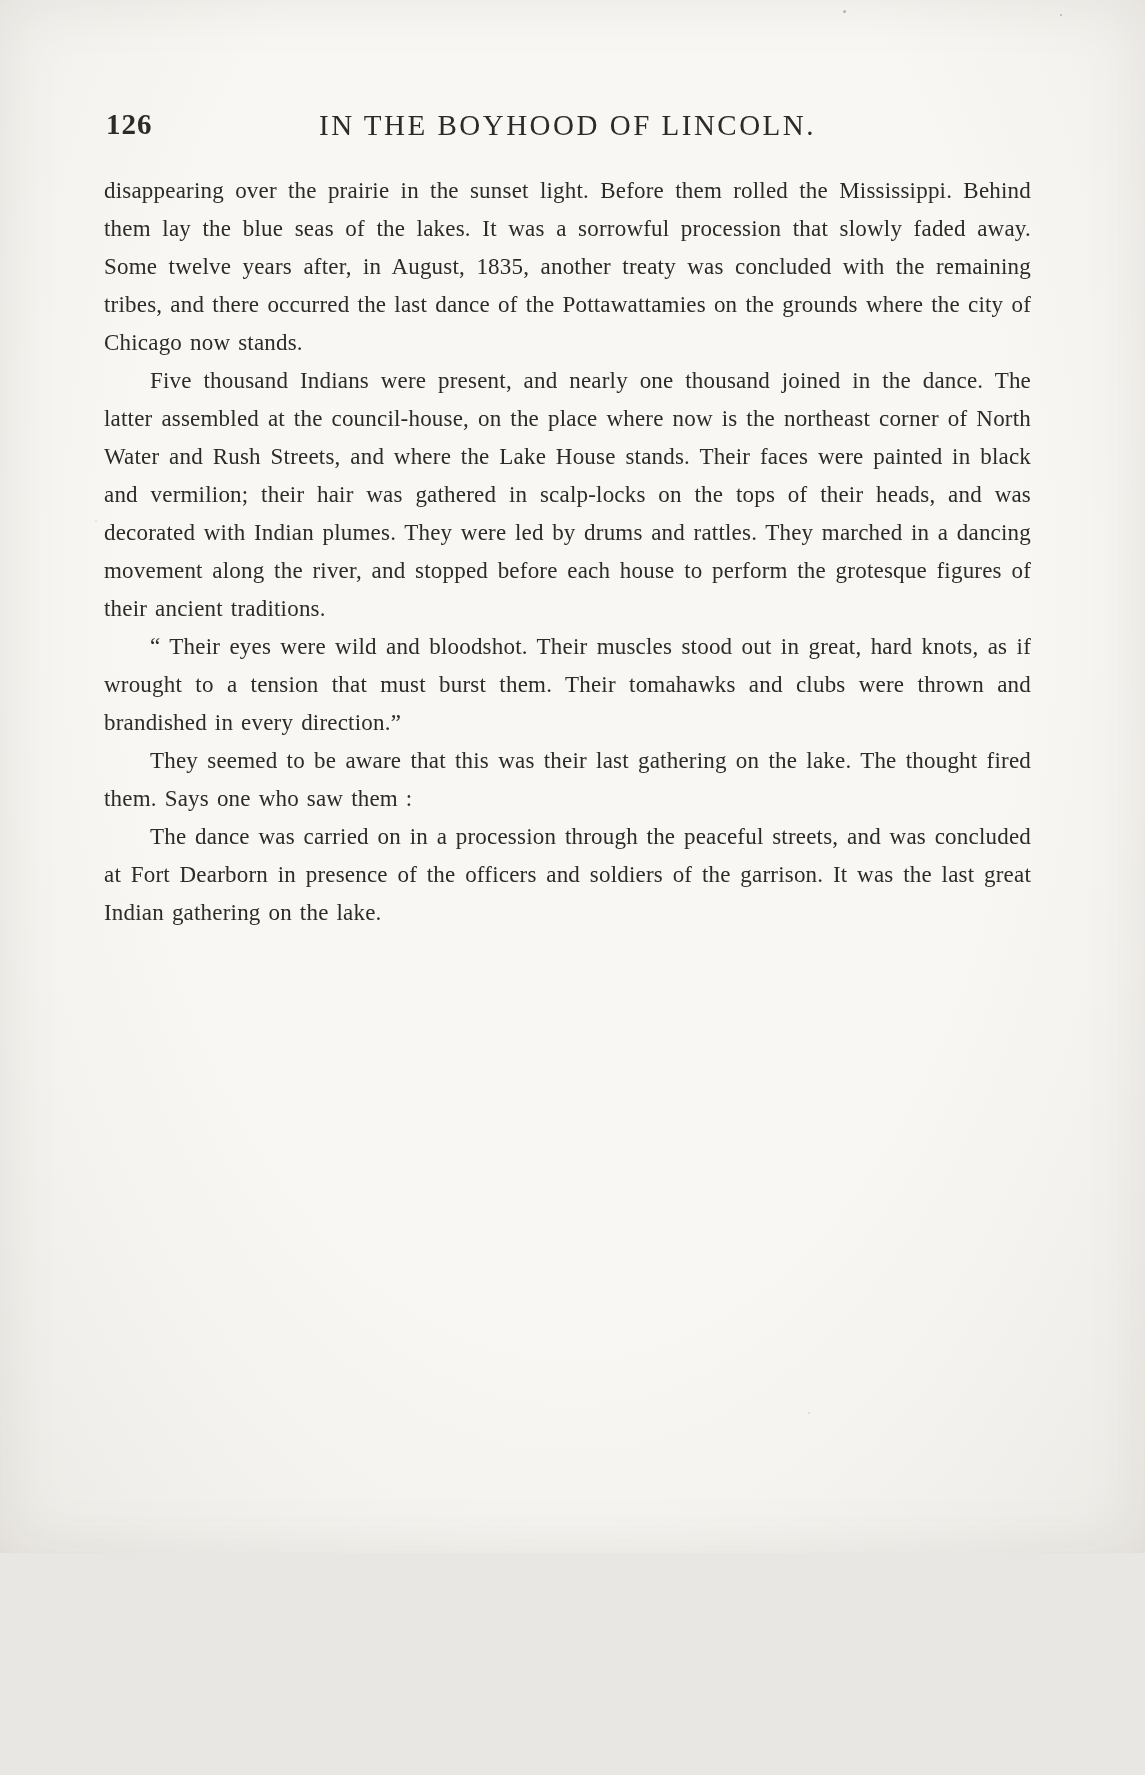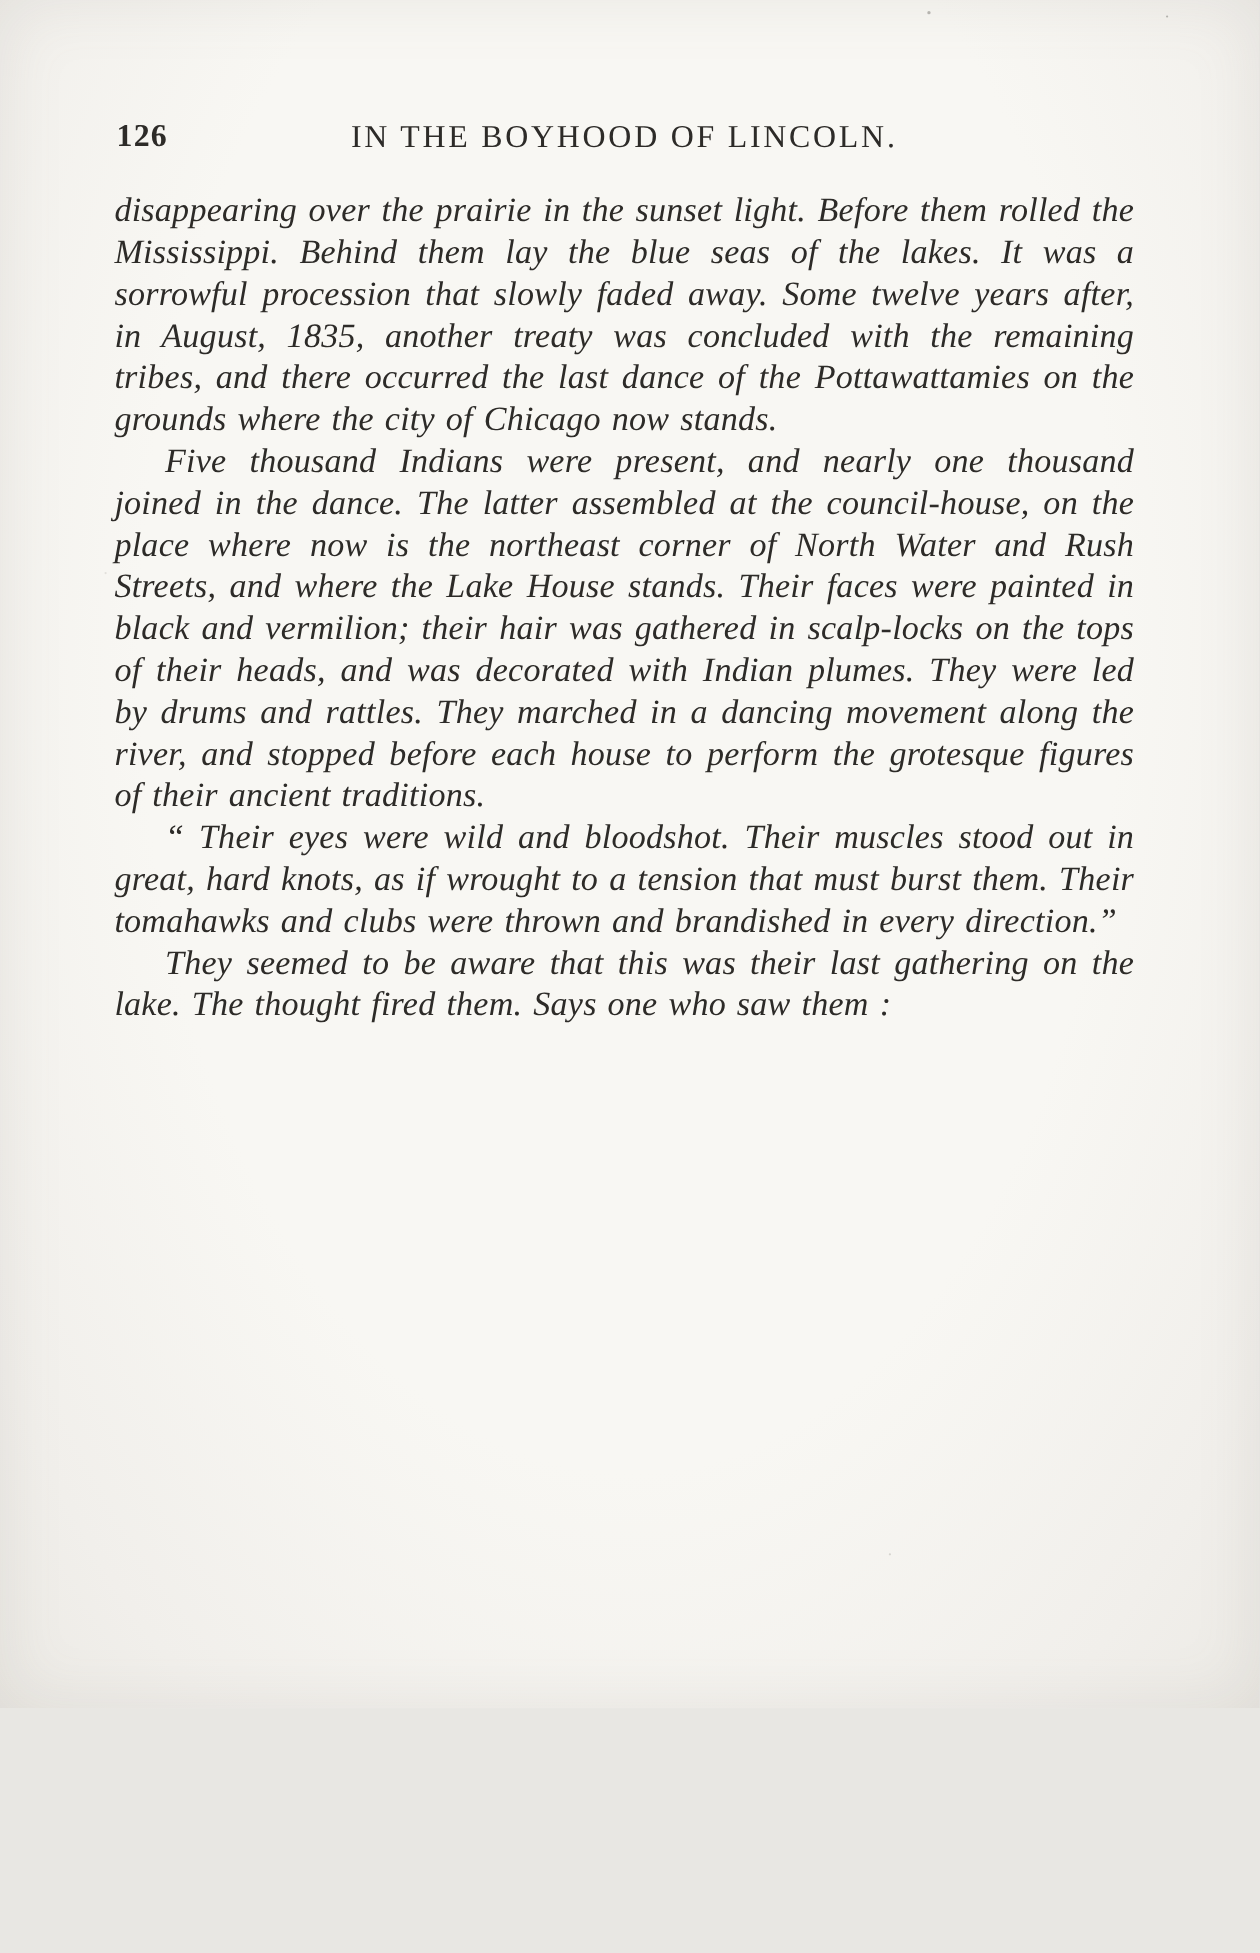--- a/index.html
+++ b/index.html
@@ -40,27 +40,26 @@
     font-size: 29px;
     letter-spacing: 2.5px;
     padding-top: 3px;
     white-space: nowrap;
   }
   .body-text {
     width: 100%;
   }
   .body-text p {
     margin: 0;
-    font-size: 31px;
+    font-size: 23px;
     line-height: 38px;
     text-align: justify;
     text-indent: 46px;
     letter-spacing: 0.2px;
     word-spacing: 2px;
-    font-style: italic;
   }
   .body-text p.no-indent {
     text-indent: 0;
   }
   
   .speck {
     position: absolute;
     border-radius: 50%;
     background: rgba(70,66,60,0.35);
   }
@@ -84,15 +83,16 @@
   <div class="header-row">
     <span class="page-number">126</span>
     <span class="running-title">IN THE BOYHOOD OF LINCOLN.</span>
   </div>
 
   <div class="body-text">
     <p class="no-indent">disappearing over the prairie in the sunset light.  Before them rolled the Mississippi.  Behind them lay the blue seas of the lakes.  It was a sorrowful procession that slowly faded away. Some twelve years after, in August, 1835, another treaty was concluded with the remaining tribes, and there occurred the last dance of the Pottawattamies on the grounds where the city of Chicago now stands.</p>
     <p>Five thousand Indians were present, and nearly one thousand joined in the dance.  The latter assembled at the council-house, on the place where now is the northeast corner of North Water and Rush Streets, and where the Lake House stands. Their faces were painted in black and vermilion; their hair was gathered in scalp-locks on the tops of their heads, and was decorated with Indian plumes.  They were led by drums and rattles.  They marched in a dancing movement along the river, and stopped before each house to perform the grotesque figures of their ancient traditions.</p>
     <p>“ Their eyes were wild and bloodshot.  Their muscles stood out in great, hard knots, as if wrought to a tension that must burst them.  Their tomahawks and clubs were thrown and brandished in every direction.”</p>
     <p>They seemed to be aware that this was their last gathering on the lake.  The thought fired them.  Says one who saw them :</p>
+    <p>The dance was carried on in a procession through the peaceful streets, and was concluded at Fort Dearborn in presence of the officers and soldiers of the garrison.  It was the last great Indian gathering on the lake.</p>
   </div>
 
 </div>
 
 </body></html>

